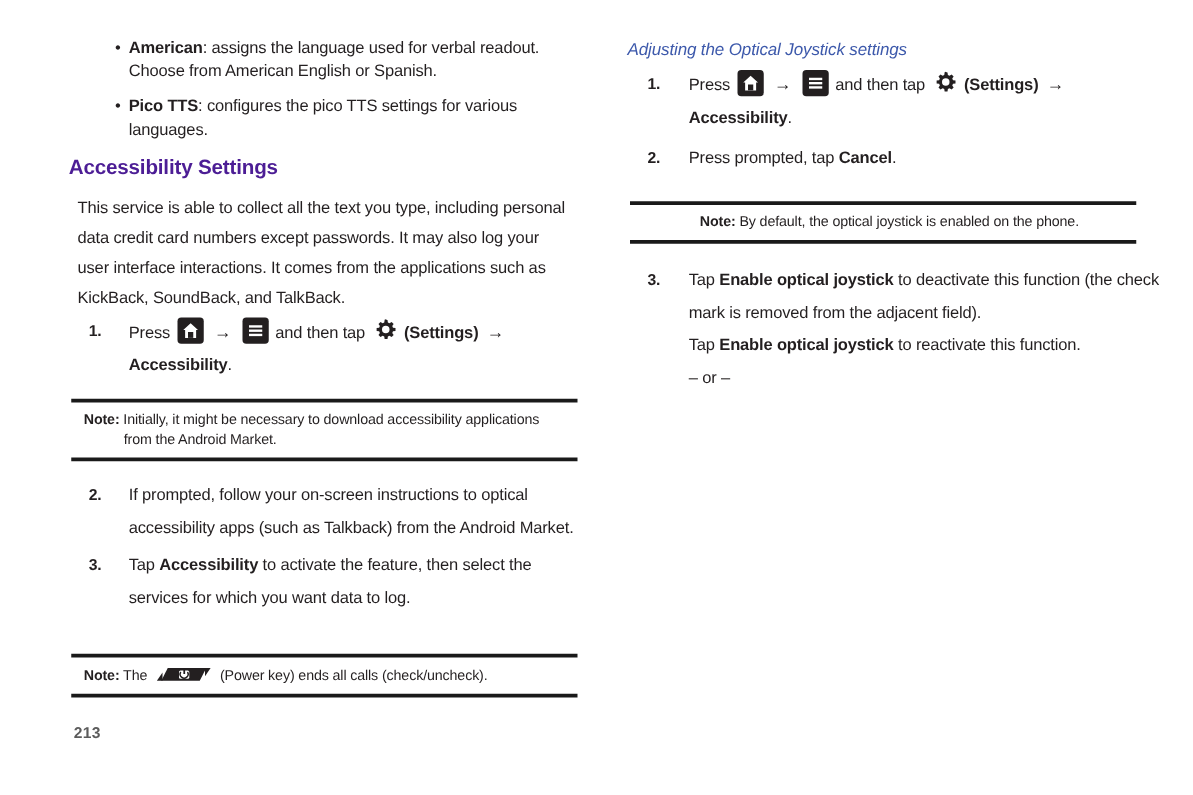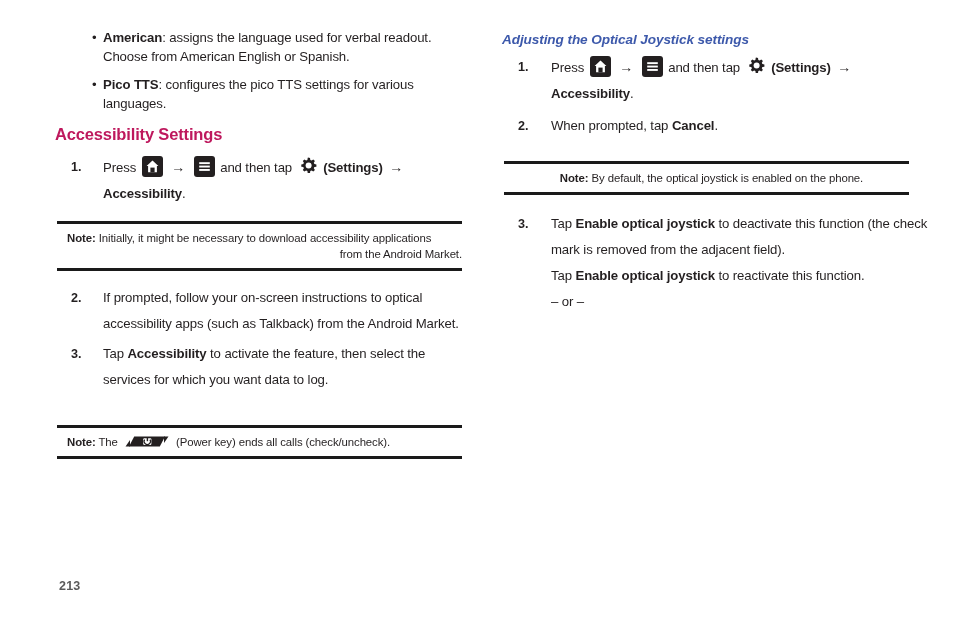--- a/index.html
+++ b/index.html
@@ -44,30 +44,30 @@
     letter-spacing: -0.12px;
   }
   .bullet-item .dot {
     position: absolute;
     left: 44px;
     top: 0px;
     font-size: 13.2px;
     line-height: 19px;
   }
   .h2-blue {
-    color: #be185d;
+    color: #4c1d95;
     font-size: 16.5px;
     font-weight: bold;
     letter-spacing: -0.15px;
     margin: 12px 0 10px 7px;
   }
   .h3-blue {
     color: #3d59ab;
     font-size: 13.6px;
-    font-weight: bold;
+    font-weight: normal;
     font-style: italic;
     letter-spacing: -0.1px;
     margin: 0 0 7px 7px;
   }
   .para {
     font-size: 13.2px;
     line-height: 24px;
     letter-spacing: -0.12px;
     margin: 0 0 2px 14px;
     width: 392px;
@@ -116,21 +116,20 @@
     letter-spacing: -0.1px;
     padding-left: 10px;
     text-indent: 0;
   }
   .note-body .note-label {
     font-weight: bold;
   }
   .note-hang {
     display: block;
     padding-left: 32px;
-    text-align: right;
   }
 
   
   .icon-key {
     display: inline-block;
     width: 21px;
     height: 21px;
     background: #231f20;
     border-radius: 3px;
     vertical-align: -5px;
@@ -184,20 +183,21 @@
         <b>American</b><span>: assigns the language used for verbal readout. Choose from American English or Spanish.</span>
       </li>
       <li class="bullet-item">
         <span class="dot">•</span>
         <b>Pico TTS</b><span>: configures the pico TTS settings for various languages.</span>
       </li>
     </ul>
 
     <div class="h2-blue">Accessibility Settings</div>
 
+    <div class="para">This service is able to collect all the text you type, including personal data credit card numbers except passwords. It may also log your user interface interactions. It comes from the applications such as KickBack, SoundBack, and TalkBack.</div>
 
     <ol class="steps">
       <li class="step">
         <span class="num">1.</span>
         <span>Press</span>
         <span class="icon-key">
           <svg width="21" height="21" viewBox="0 0 21 21">
               <path d="M10.5 4.6 L16.4 10.0 L14.9 10.0 L14.9 16.3 L6.1 16.3 L6.1 10.0 L4.6 10.0 Z" fill="#ffffff"></path>
               <rect x="8.4" y="11.6" width="4.2" height="4.7" fill="#231f20"></rect>
             </svg>
@@ -292,21 +292,21 @@
             <circle cx="10.6" cy="9.6" r="3.0" fill="#ffffff"></circle>
           </svg>
         </span>
         <b>(Settings)</b>
         <span class="arrow-glyph">→</span>
         <br>
         <b>Accessibility</b><span>.</span>
       </li>
       <li class="step" style="margin-top:6px;">
         <span class="num">2.</span>
-        <span>When prompted, tap </span><b>Cancel</b><span>.</span>
+        <span>Press prompted, tap </span><b>Cancel</b><span>.</span>
       </li>
     </ol>
 
     <div class="note" style="margin-top:22px;text-align:center;">
       <div class="note-body">
         <span class="note-label">Note:</span>
         <span>By default, the optical joystick is enabled on the phone.</span>
       </div>
     </div>
 

